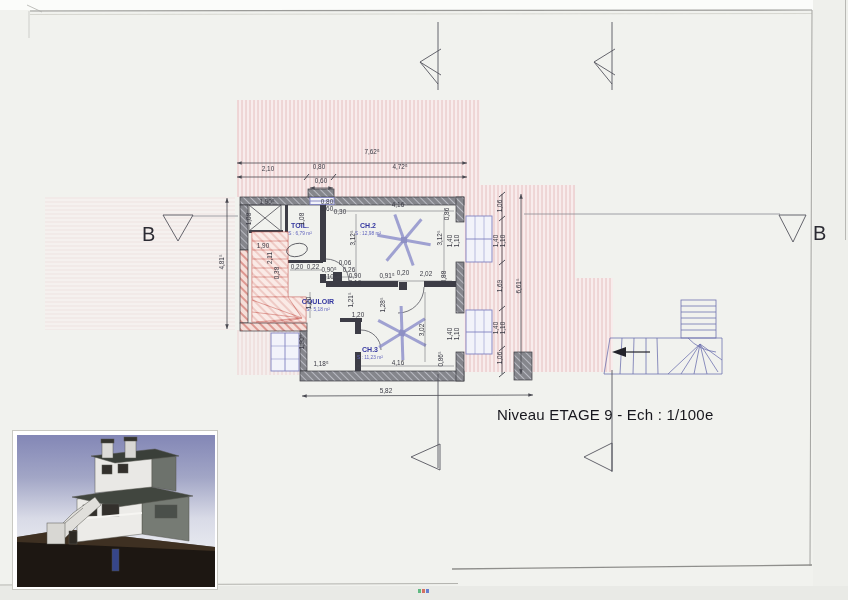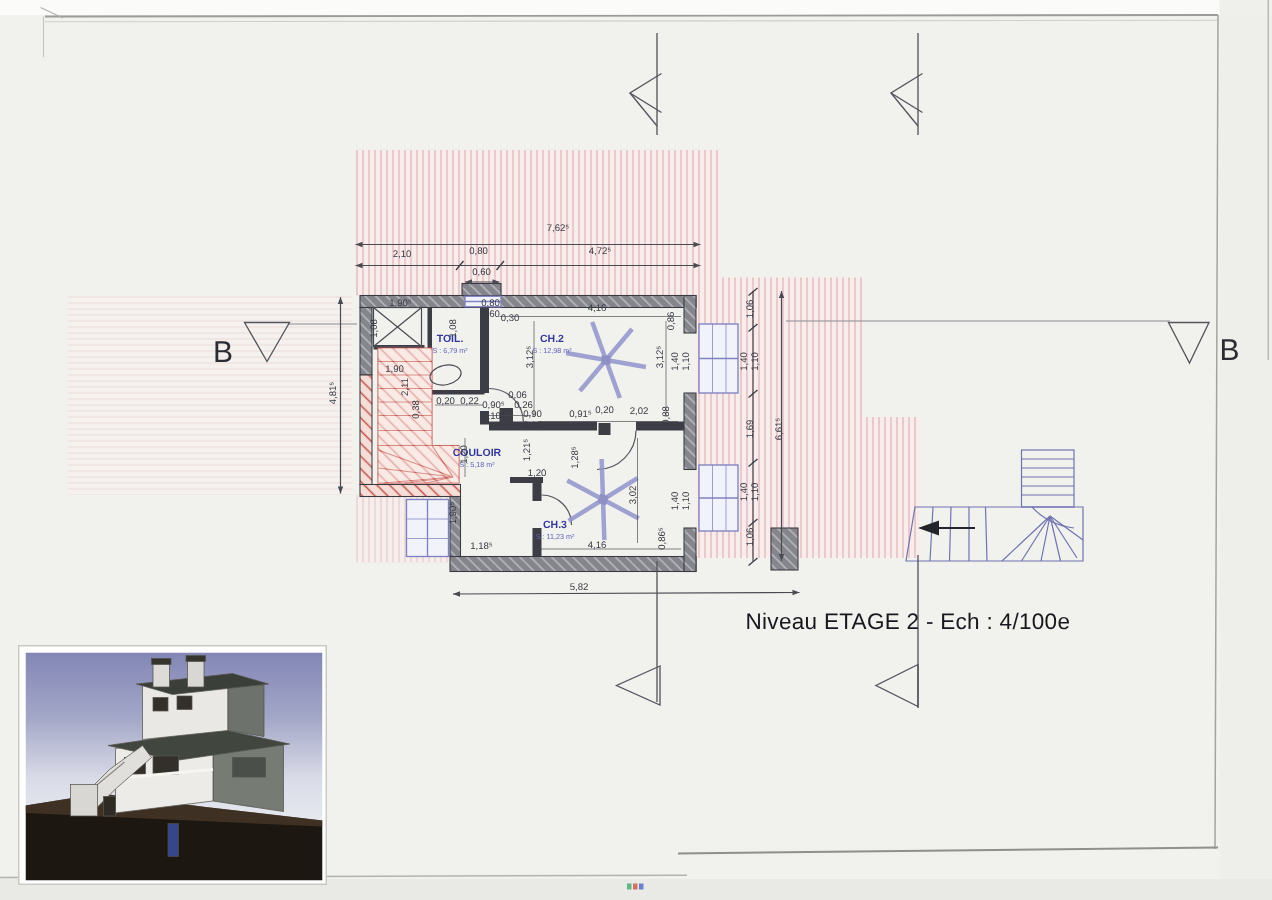--- a/index.html
+++ b/index.html
@@ -346,19 +346,19 @@
       <line x1="60" y1="84" x2="125" y2="78" stroke="#f6f5f2" stroke-width="2"></line>
       <polygon points="36,98 56,78 78,62 84,70 60,91 44,107" fill="#e0dfdb"></polygon>
       <line x1="48" y1="88" x2="66" y2="73" stroke="#8a8984" stroke-width="0.8"></line>
       <rect x="30" y="88" width="18" height="21" fill="#d8d7d3"></rect>
       <rect x="52" y="96" width="8" height="13" fill="#2e2a24"></rect>
       <rect x="95" y="114" width="7" height="22" fill="#3b4fa0" opacity="0.85"></rect>
     </g>
   </svg>
 </div>
 
-<div id="drawing-title">Niveau ETAGE 2 - Ech : 4/100e</div>
+<div id="drawing-title">Niveau ETAGE 9 - Ech : 1/100e</div>
 
 <div id="watermark">
   <span style="background:#3fae6a"></span><span style="background:#d05444"></span><span style="background:#4a66c8"></span>
 </div>
 
 </div>
 
 </body></html>

